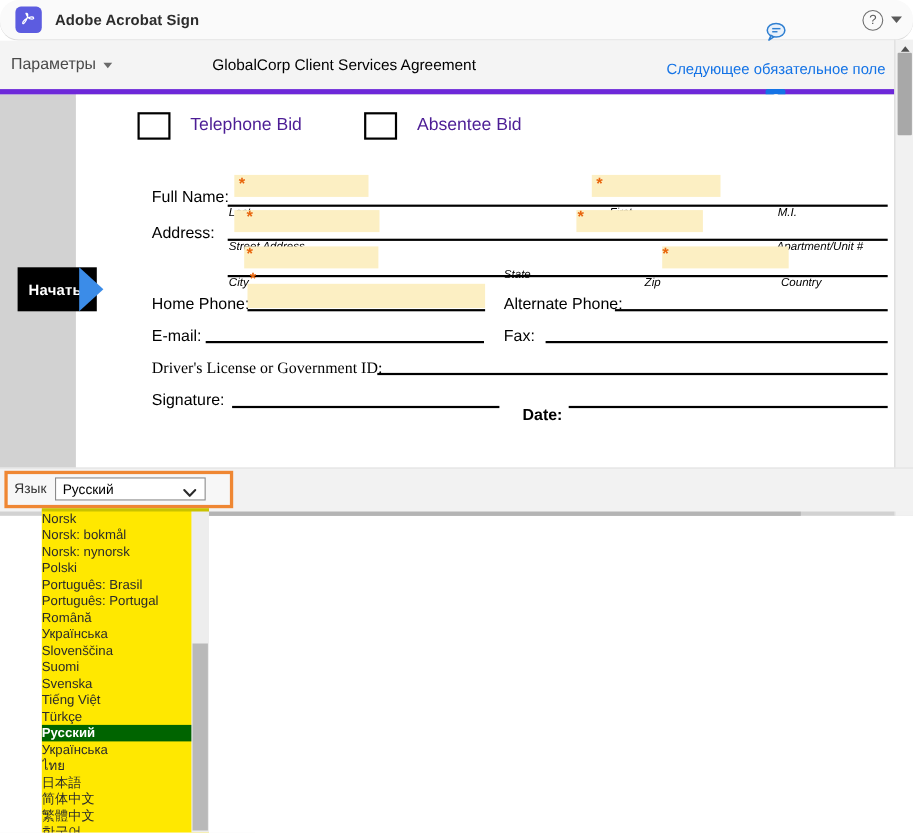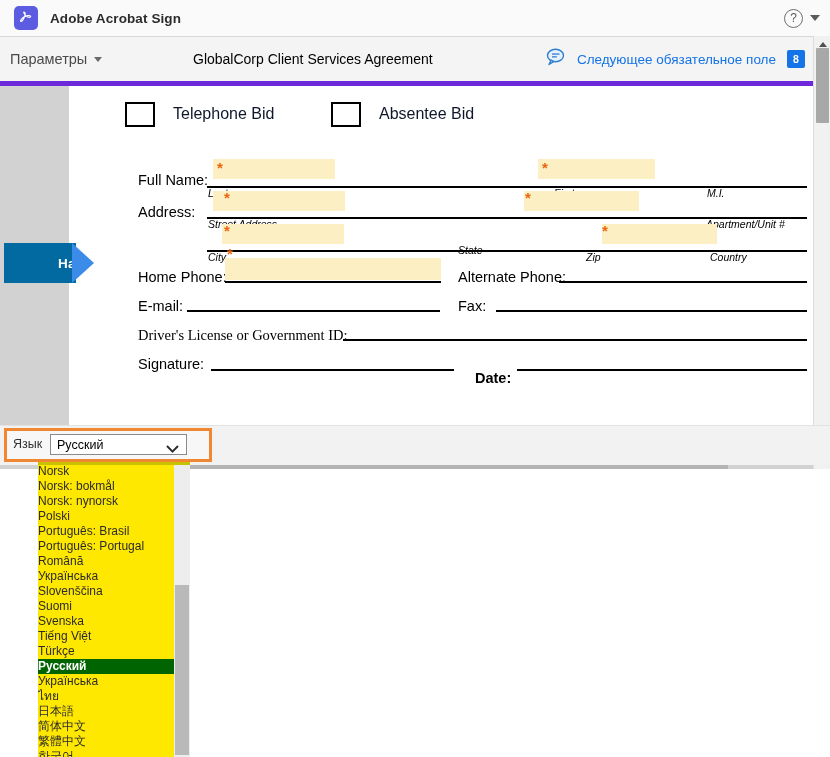--- a/index.html
+++ b/index.html
@@ -12,21 +12,21 @@
     font-family: "Liberation Sans", sans-serif;
     -webkit-font-smoothing: antialiased;
   }
   #app { position: relative; width: 830px; height: 757px; }
 
   
   .brandbar {
     position: absolute; left: 0; top: 0; width: 830px; height: 37px;
     background: #fafafa;
     border-bottom: 1px solid #d8d8d8;
-    display: flex; align-items: center;
+    display: flex; align-items: center; border-radius: 17px;
   }
   .brand-logo {
     width: 24px; height: 24px; margin-left: 14px;
     border-radius: 5px;
     background: #5C5CE0;
     display: flex; align-items: center; justify-content: center;
     flex: 0 0 auto;
   }
   .brand-logo svg { display: block; }
   .brand-title {
@@ -74,21 +74,21 @@
     border-top: 5.5px solid #6a6a6a;
   }
   .doc-title {
     position: absolute; left: 193px; top: 50%;
     transform: translateY(-50%);
     font-size: 14px; color: #000000; white-space: nowrap;
   }
   .toolbar-right {
     position: absolute; right: 25px; top: 50%;
     transform: translateY(-50%);
-    display: flex; align-items: center; gap: 11px;
+    display: flex; align-items: center; gap: 11px; flex-direction: column;
   }
   .comment-icon { cursor: pointer; display: block; }
   .next-field-link {
     color: #1473e6; font-size: 13.5px;
     cursor: pointer; white-space: nowrap;
   }
   .field-badge {
     background: #1473e6; color: #ffffff;
     min-width: 18px; height: 18px;
     border-radius: 2px;
@@ -116,24 +116,24 @@
   }
 
   
   .start-tab {
     position: absolute; left: 0; top: 157px;
     width: 94px; height: 40px;
     cursor: pointer;
     z-index: 6;
   }
   .start-tab .body {
-    position: absolute; left: 4px; top: 0;
+    position: absolute; left: 16px; top: 0;
     width: 72px; height: 40px;
-    background: #0369a1;
-    display: flex; align-items: center; padding-left: 44px;
+    background: #000000;
+    display: flex; align-items: center;
   }
   .start-tab .label {
     color: #ffffff; font-size: 13.5px; font-weight: bold;
     margin-left: 10px; letter-spacing: .2px;
   }
   .start-tab .point {
     position: absolute; left: 72px; top: 0;
     width: 0; height: 0;
     border-top: 20px solid transparent;
     border-bottom: 20px solid transparent;
@@ -142,21 +142,21 @@
 
   
   .form { position: absolute; left: 0; top: 0; width: 744px; height: 375px;
           font-family: "Liberation Sans", sans-serif; color: #000; }
   .chk-row { position: absolute; top: 16px; left: 0; width: 100%; }
   .chk-box {
     position: absolute; width: 30px; height: 25px;
     border: 2px solid #000; background: #fff;
     cursor: pointer;
   }
-  .chk-label { position: absolute; font-size: 16px; color: #0f172a; top: 3px; }
+  .chk-label { position: absolute; font-size: 16px; color: #4c1d95; top: 3px; }
 
   .f-label { position: absolute; font-size: 14.5px; color: #000; white-space: nowrap; }
   .f-sub { position: absolute; font-size: 10.5px; font-style: italic; color: #000; white-space: nowrap; }
   .rule { position: absolute; height: 0; border-top: 2px solid #000; }
 
   .req-field {
     position: absolute;
     background: #fcefc3;
     cursor: pointer;
   }

